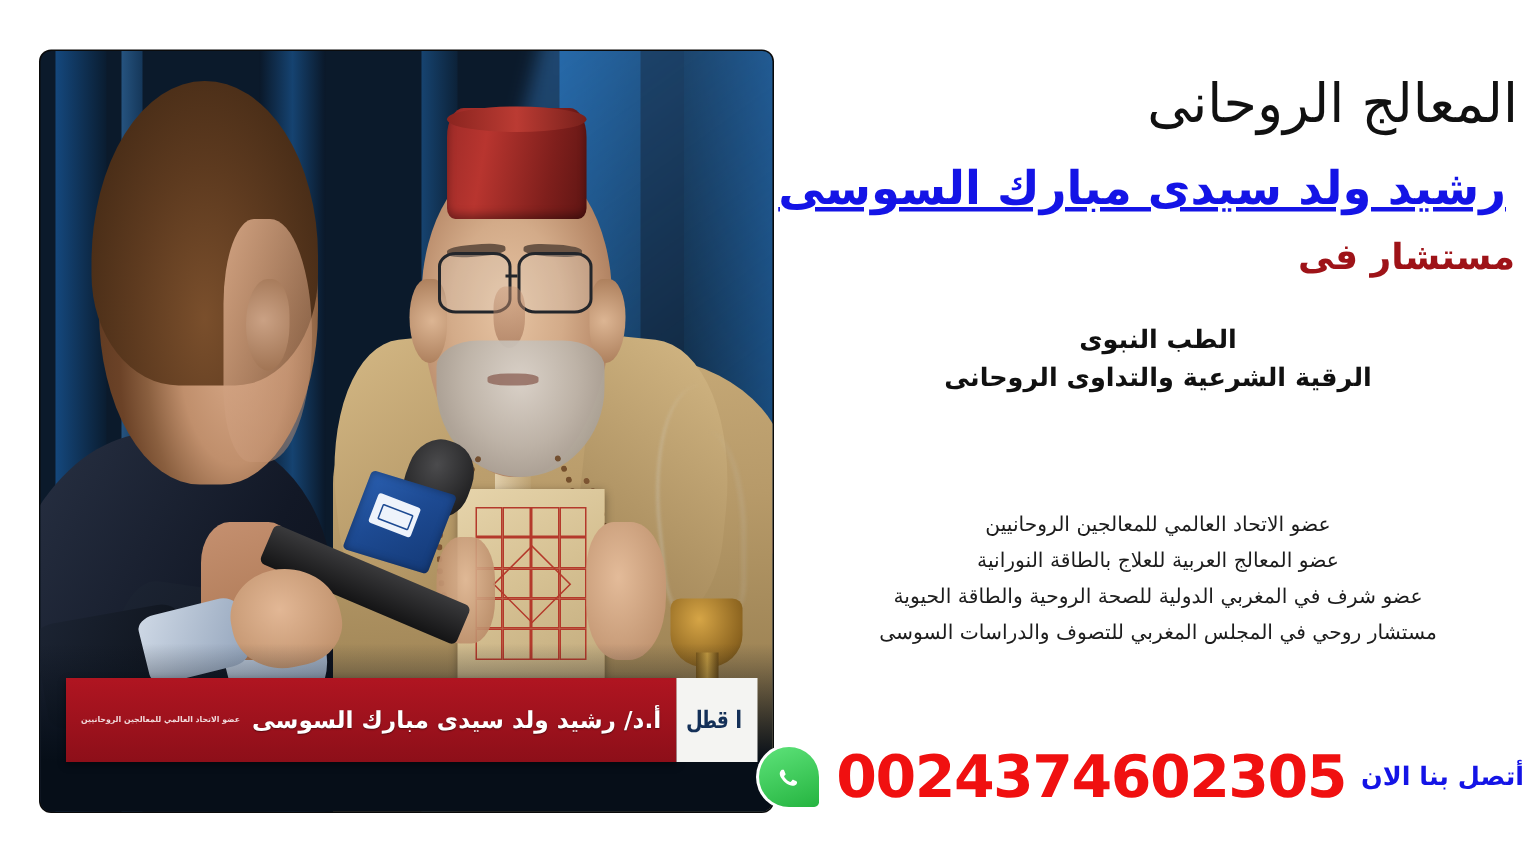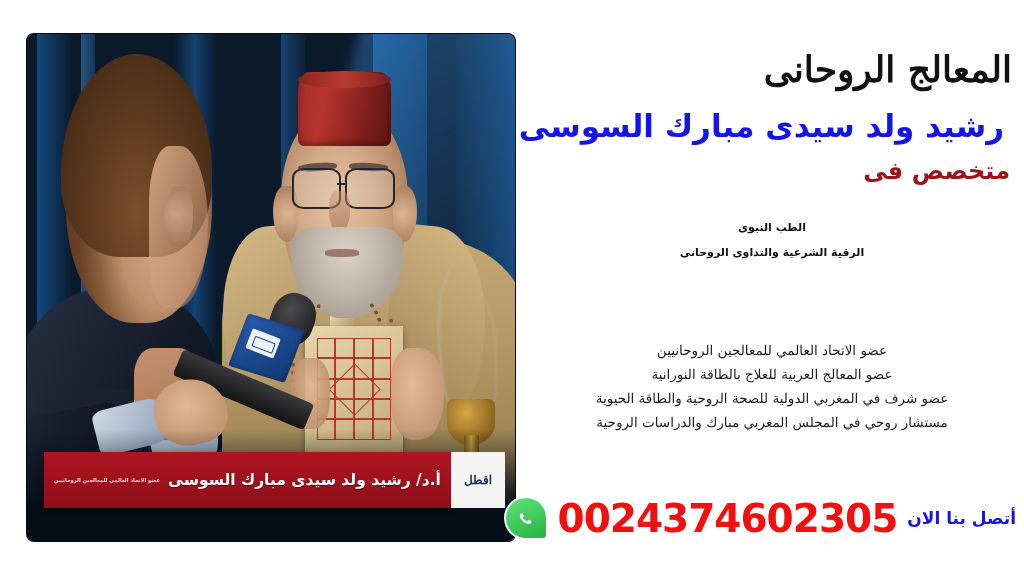--- a/index.html
+++ b/index.html
@@ -296,49 +296,49 @@
     text-shadow:0 1px 1px rgba(0,0,0,.45);
   }
   .lt-sub{
     color:#f0d8da;font-size:5.2px;white-space:nowrap;font-weight:bold;
     font-family:"DejaVu Sans",sans-serif;
   }
   .lt-logo{
     width:62px;background:#f4f4f2;display:flex;align-items:center;justify-content:center;
   }
   .lt-logo span{
-    color:#143058;font-size:12px;font-weight:bold;font-family:Liberation Serif, serif;
+    color:#143058;font-size:16px;font-weight:bold;font-family:Liberation Mono, monospace;
   }
 
   
   .panel{position:absolute;left:520px;top:0;width:504px;height:576px;direction:rtl;}
 
   .h-main{
     position:absolute;right:12px;top:48px;width:470px;text-align:right;
     font-family:"DejaVu Serif","Liberation Serif",serif;
-    font-size:36px;font-weight:bold;color:#111;letter-spacing:-.5px;
+    font-size:36px;font-weight:normal;color:#111;letter-spacing:-.5px;
     white-space:nowrap;
   }
   .h-name{
     position:absolute;right:20px;top:108px;width:480px;text-align:right;
     font-family:"DejaVu Sans",sans-serif;
     font-size:31px;font-weight:bold;color:#1414e6;
-    white-space:nowrap;letter-spacing:.5px;
+    white-space:nowrap;letter-spacing:.5px;text-decoration:underline;
   }
   .h-spec{
     position:absolute;right:14px;top:157px;width:470px;text-align:right;
     font-family:"DejaVu Sans",sans-serif;
     font-size:24px;font-weight:bold;color:#9e1318;white-space:nowrap;
   }
 
   .services{
     position:absolute;right:0;left:0;top:215px;text-align:center;
     font-family:"DejaVu Sans",sans-serif;color:#111;
   }
-  .services div{font-size:11px;font-weight:bold;line-height:25px;white-space:nowrap;}
+  .services div{font-size:17px;font-weight:bold;line-height:25px;white-space:nowrap;}
 
   .creds{
     position:absolute;right:0;left:0;top:338px;text-align:center;
     font-family:"DejaVu Serif","Liberation Serif",serif;color:#1c1c1c;
   }
   .creds div{font-size:13.5px;line-height:24px;white-space:nowrap;}
 
   
   .contact{
     position:absolute;right:8px;bottom:36px;left:0;
@@ -468,32 +468,32 @@
           <span>اقطل</span>
         </div>
       </div>
     </div>
   </div>
 
   <div class="panel">
 
     <div class="h-main">المعالج الروحانى</div>
     <div class="h-name">رشيد ولد سيدى مبارك السوسى</div>
-    <div class="h-spec">متخصص فى</div>
+    <div class="h-spec">مستشار فى</div>
 
     <div class="services">
       <div>الطب النبوى</div>
       <div>الرقية الشرعية والتداوى الروحانى</div>
     </div>
 
     <div class="creds">
       <div>عضو الاتحاد العالمي للمعالجين الروحانيين</div>
       <div>عضو المعالج العربية للعلاج بالطاقة النورانية</div>
       <div>عضو شرف في المغربي الدولية للصحة الروحية والطاقة الحيوية</div>
-      <div>مستشار روحي في المجلس المغربي مبارك والدراسات الروحية</div>
+      <div>مستشار روحي في المجلس المغربي للتصوف والدراسات السوسى</div>
     </div>
 
     <div class="contact">
       <span class="cta">أتصل بنا الان</span>
       <span class="phone">0024374602305</span>
       <span class="wa">
         <span class="wa-inner">
           <svg viewBox="0 0 24 24" aria-hidden="true">
             <path fill="#ffffff" d="M17.5 14.4c-.3-.15-1.75-.86-2.02-.96-.27-.1-.47-.15-.67.15-.2.3-.77.96-.94 1.16-.17.2-.35.22-.65.07-.3-.15-1.25-.46-2.38-1.47-.88-.78-1.47-1.75-1.64-2.05-.17-.3-.02-.46.13-.61.13-.13.3-.35.45-.52.15-.17.2-.3.3-.5.1-.2.05-.37-.02-.52-.07-.15-.67-1.6-.92-2.2-.24-.58-.48-.5-.67-.51h-.57c-.2 0-.52.07-.79.37-.27.3-1.04 1.01-1.04 2.47s1.06 2.86 1.21 3.06c.15.2 2.1 3.2 5.08 4.49.71.3 1.26.49 1.69.63.71.22 1.36.19 1.87.12.57-.09 1.75-.72 2-1.41.25-.69.25-1.28.17-1.41-.07-.13-.27-.2-.57-.35z"></path>
           </svg>

